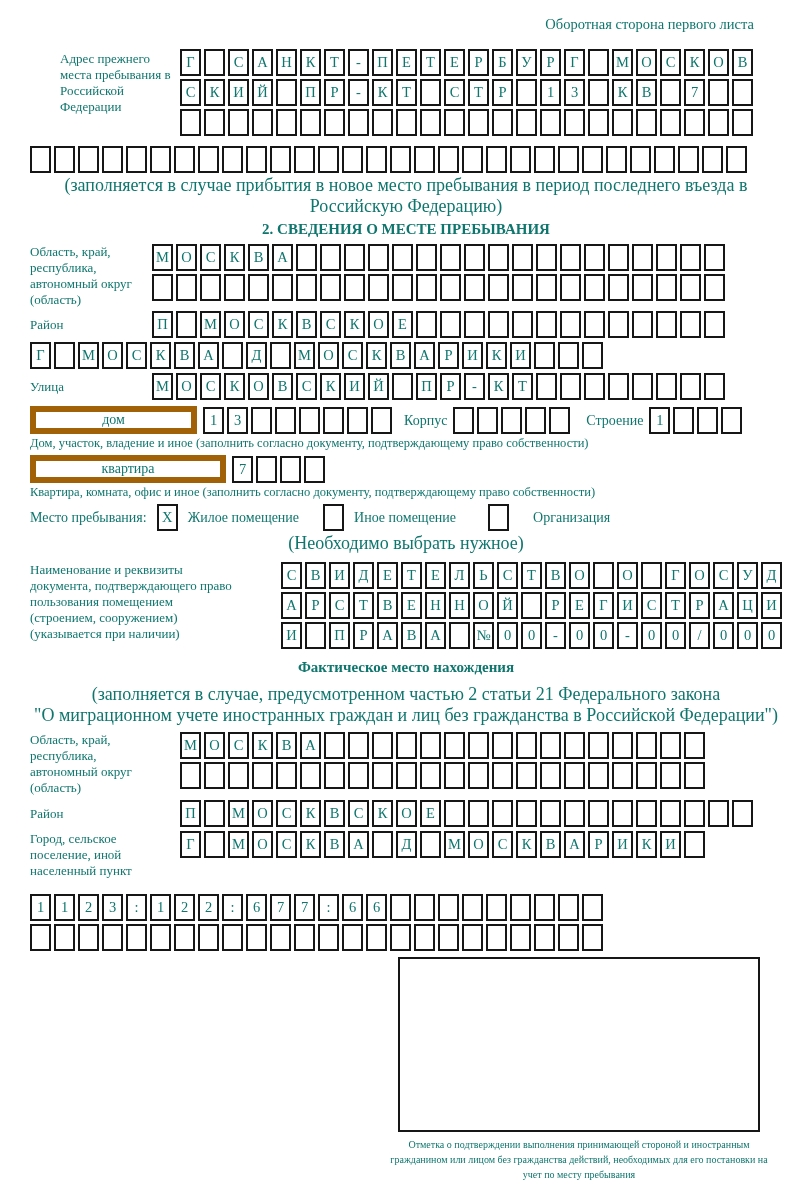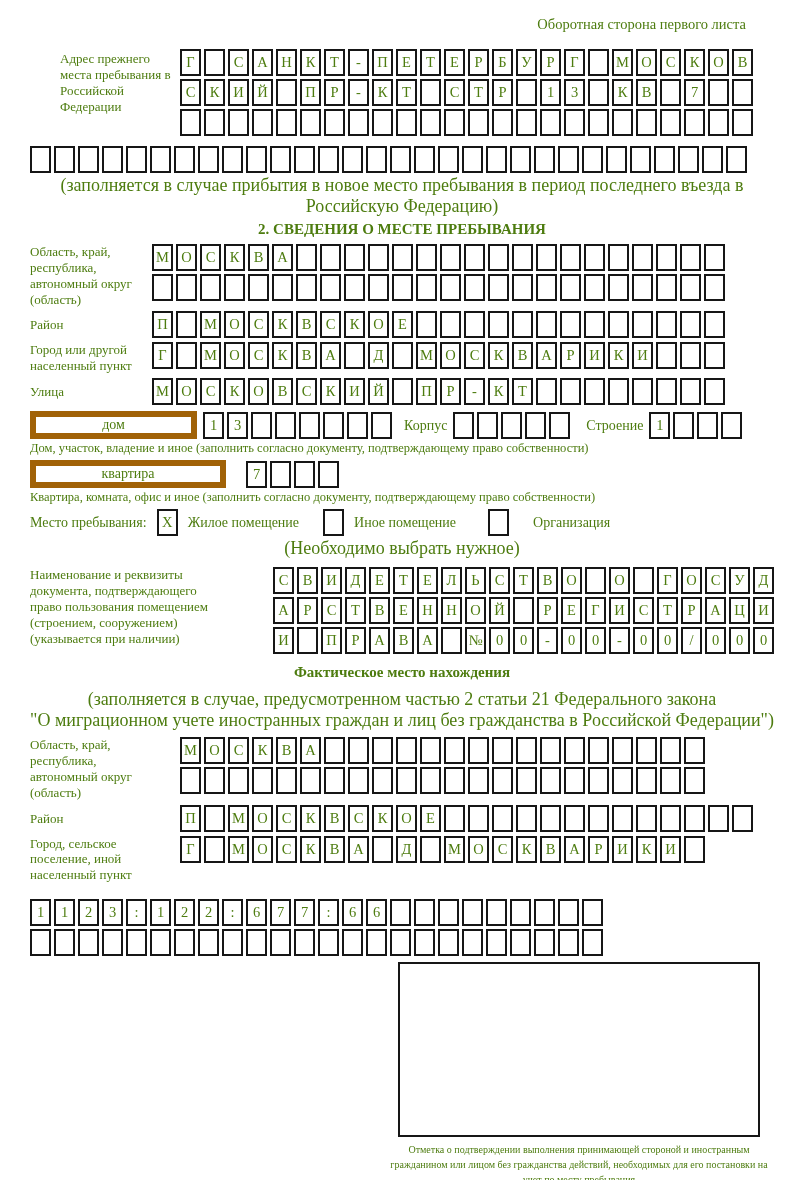--- a/index.html
+++ b/index.html
@@ -1,21 +1,21 @@
 <!DOCTYPE html>
 <html><head>
 <meta charset="utf-8">
 <style>
   * { margin:0; padding:0; box-sizing:border-box; }
   html,body { background:#fff; }
   .page {
     position:relative; width:800px; height:1180px; overflow:hidden;
-    background:#fff; color:#4d7c0f;
+    background:#fff; color:#0f766e;
     font-family:"Liberation Serif","DejaVu Serif",serif;
-    padding:16px 26px 0 30px;
+    padding:16px 18px 0 30px;
   }
   .hdr-right { text-align:right; font-size:14.5px; padding-right:28px; margin-bottom:16px; }
 
   .frow { display:flex; align-items:flex-start; }
   .flabel { font-size:13px; line-height:1.22; }
   .lbl-center { line-height:27px; }
 
   .cells { display:flex; gap:3px; }
   .rowstack { display:flex; flex-direction:column; gap:3px; }
   .cell {
@@ -253,21 +253,20 @@
         <div class="cell"></div>
         <div class="cell"></div>
         <div class="cell"></div>
         <div class="cell"></div>
         <div class="cell"></div>
         <div class="cell"></div>
       </div>
   </div>
 
   <div class="frow mb4">
-    <div class="flabel col-s2" style="padding-right:10px;">Город или другой населенный пункт</div>
     <div class="cells">
         <div class="cell">Г</div>
         <div class="cell"></div>
         <div class="cell">М</div>
         <div class="cell">О</div>
         <div class="cell">С</div>
         <div class="cell">К</div>
         <div class="cell">В</div>
         <div class="cell">А</div>
         <div class="cell"></div>
@@ -342,21 +341,21 @@
     <div class="inline-lbl" style="margin-left:10px;">Строение</div>
     <div class="cells">
         <div class="cell">1</div>
         <div class="cell"></div>
         <div class="cell"></div>
         <div class="cell"></div>
       </div>
   </div>
   <div class="caption mb4">Дом, участок, владение и иное (заполнить согласно документу, подтверждающему право собственности)</div>
 
-  <div class="frow mb2" style="align-items:center; gap:20px;">
+  <div class="frow mb2" style="align-items:center; gap:6px;">
     <div class="widebox" style="width:196px;">квартира</div>
     <div class="cells">
         <div class="cell">7</div>
         <div class="cell"></div>
         <div class="cell"></div>
         <div class="cell"></div>
       </div>
   </div>
   <div class="caption mb4">Квартира, комната, офис и иное (заполнить согласно документу, подтверждающему право собственности)</div>
 

